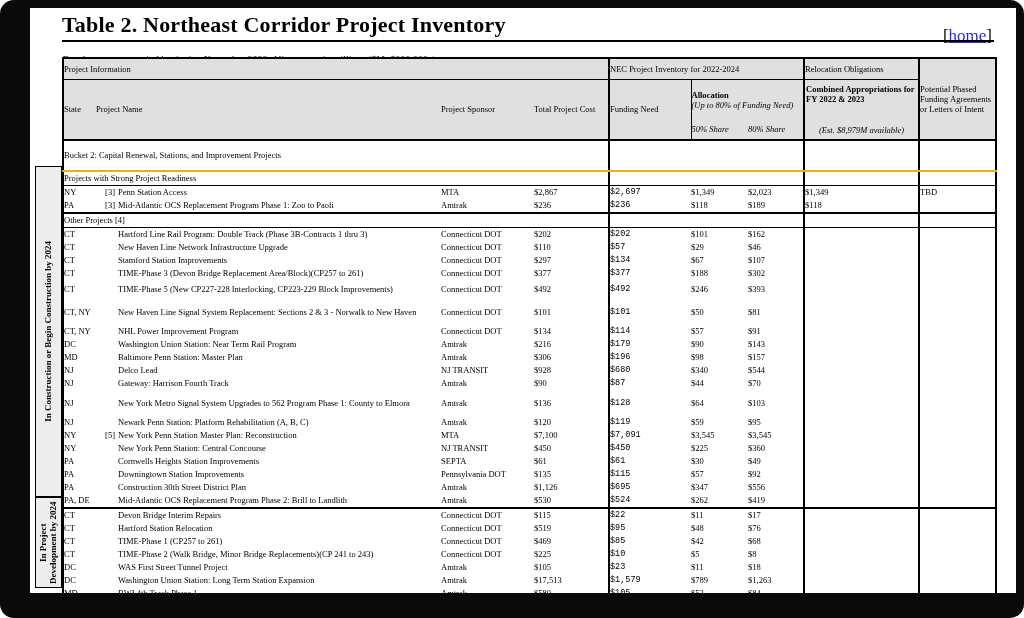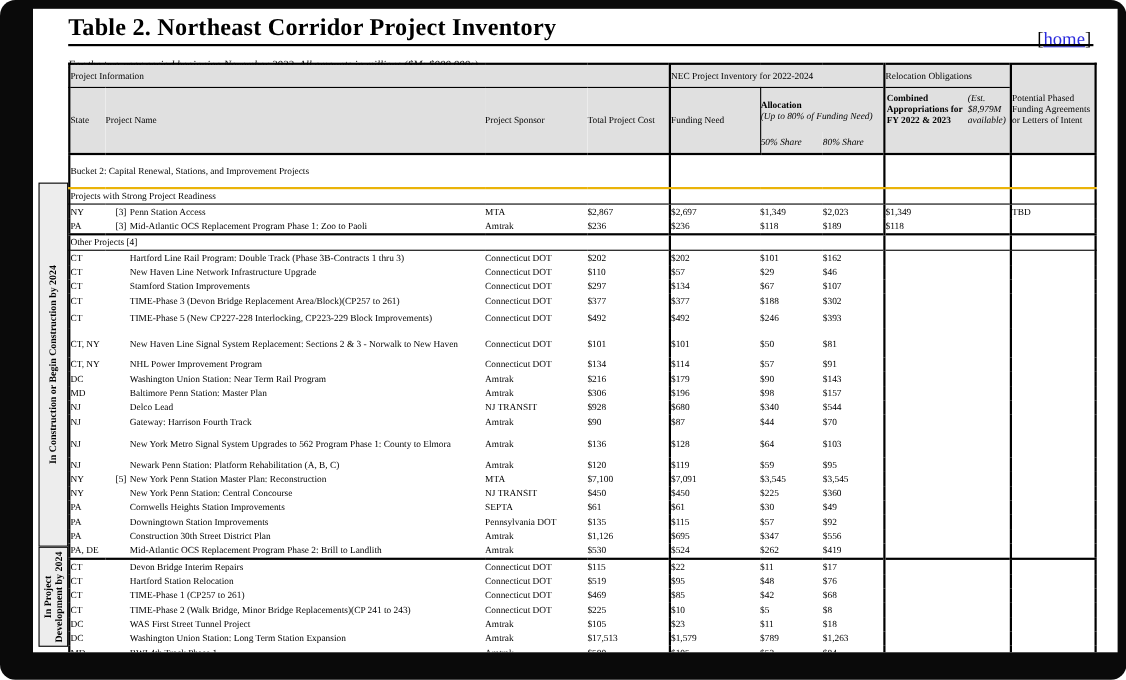--- a/index.html
+++ b/index.html
@@ -26,44 +26,44 @@
   #t{position:absolute;left:32px;top:49px;width:933px;border-collapse:collapse;table-layout:fixed;
      border:2px solid #000;}
   #t th,#t td{padding:0;margin:0;font-size:8.5px;color:#000;overflow:hidden;vertical-align:middle;
      font-weight:normal;text-align:left;line-height:1.18;}
   .hdr th{background:#e0e0e0;}
   .b2r{border-right:2px solid #000;}
   .b1r{border-right:1px solid #000;}
   .b1b{border-bottom:1px solid #000;}
   .b2b{border-bottom:2px solid #000;}
   .bold{font-weight:bold;}
-  .ital{font-style:italic;}
+  .ital{font-style:italic;text-align:center;}
   .ctr{text-align:center;}
   .hr1 th{height:20px;}
   .hr2 th{height:40px;}
   .hr3 th{height:19px;}
   .pad-l{padding-left:4px;}
   th.colstate,td.state{padding-left:3px;}
   th.colname{padding-left:22px;}
   td.namecell{padding:0;}
   .nameflex{display:flex;align-items:center;}
   .marker{display:inline-block;width:19px;min-width:19px;text-align:right;margin-right:3px;}
   .pname{flex:1;padding-right:4px;}
   td.sponsor,th.colsponsor{padding-left:2px;}
   .num{text-align:right;}
   td.cost,th.colcost{padding-right:3px;}
-  td.need{padding-right:20px;}
+  td.need{padding-right:20px;font-family:Liberation Mono, monospace;}
   td.s50{padding-right:12px;}
   td.s80{padding-right:3px;}
   td.approp{padding-right:3px;}
   td.phased{padding-right:3px;}
   th.s50h{text-align:right;padding-right:12px;font-weight:bold;font-style:italic;}
   th.s80h{text-align:right;padding-right:3px;font-weight:bold;font-style:italic;}
   th.fneed{padding-left:3px;font-weight:bold;vertical-align:middle;}
-  .apwrap{display:flex;flex-direction:row;justify-content:space-between;height:52px;padding:2px 1px;}
+  .apwrap{display:flex;flex-direction:column;justify-content:space-between;height:52px;padding:2px 1px;}
   tr.bucket td{height:29px;border-bottom:2px solid #eab308;background:#fff;}
   tr.bucket .bucket-label{font-size:12.5px;font-weight:bold;padding-left:4px;}
   tr.ghead td{height:13px;font-weight:bold;border-top:2px solid #000;border-bottom:1px solid #000;padding-left:3px;}
   tr.drow td{height:13px;}
   tr.drow.tall td{height:19px;}
   tr.drow.two td{height:26px;}
   tr.g3first td{border-top:2px solid #000;}
 </style>
 </head>
 <body>

